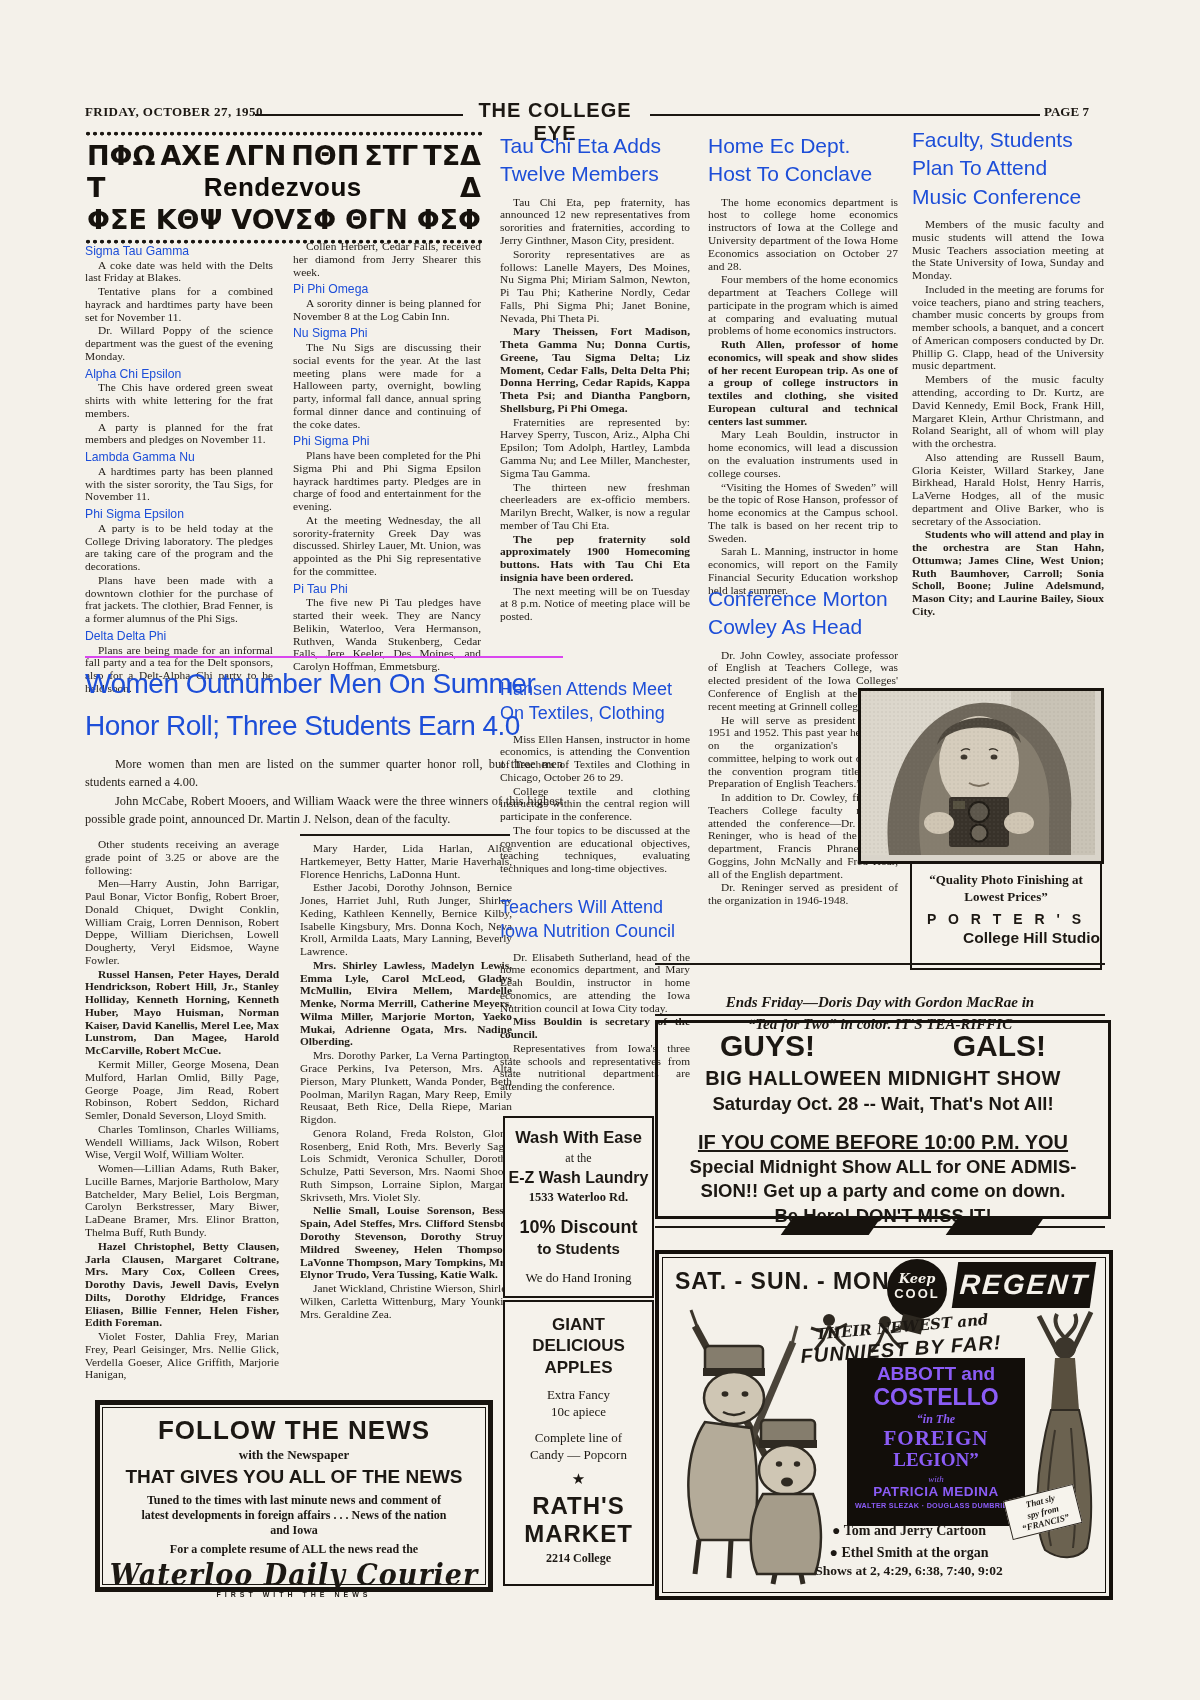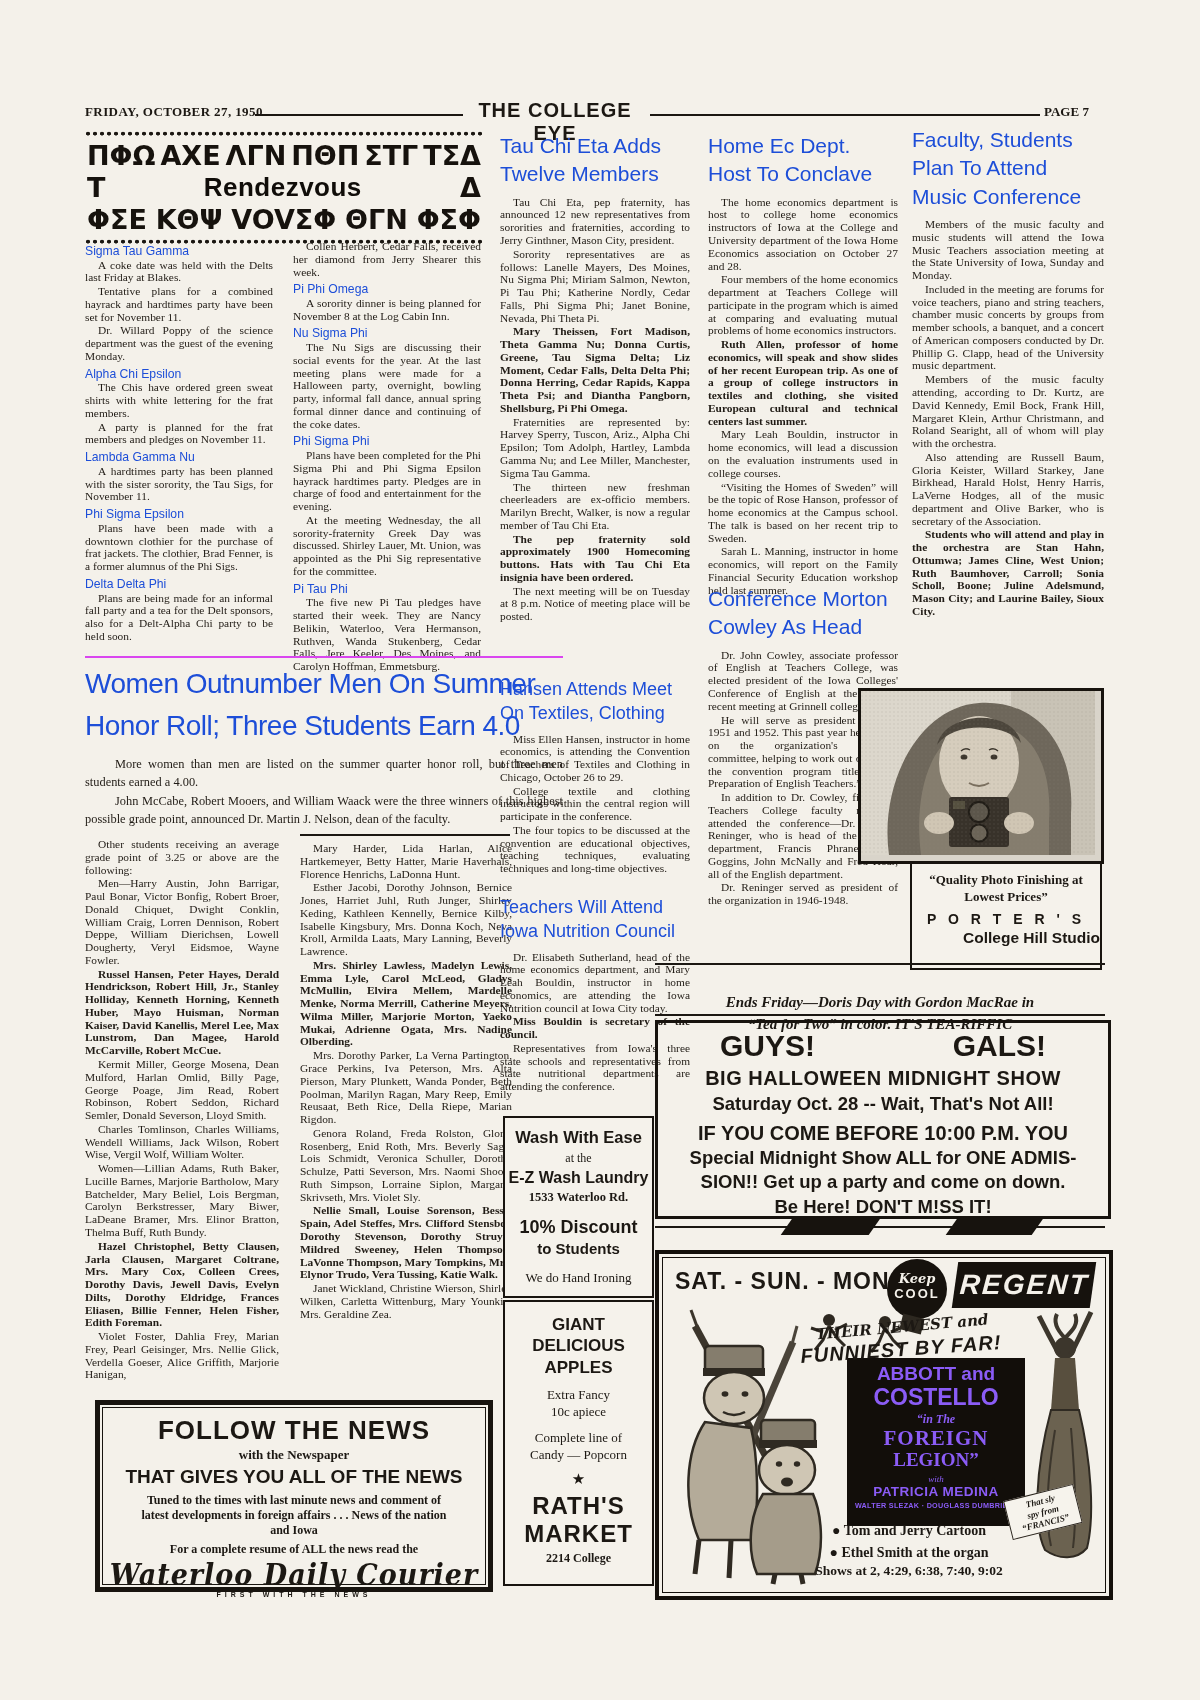--- a/index.html
+++ b/index.html
@@ -59,21 +59,21 @@
   .porter-box{text-align:center;padding-top:8px;}
   .pcap{font:bold 13px/1.3 "Liberation Serif",serif;}
   .pname{font:bold 14px "Liberation Sans",sans-serif;letter-spacing:4px;margin-top:5px;}
   .psub{font:bold 15.5px "Liberation Sans",sans-serif;margin-top:2px;text-align:right;}
   .doris{font:bold 15px/1.45 "Liberation Serif",serif;text-align:center;}
   
   .guys-box{border:3px solid #17130e;text-align:center;padding-top:6px;}
   .guys-row{display:flex;justify-content:space-between;padding:0 62px;font:900 30px "Liberation Sans",sans-serif;}
   .gl1{font:900 20px "Liberation Sans",sans-serif;letter-spacing:0.5px;margin-top:4px;}
   .gl2{font:900 18.5px "Liberation Sans",sans-serif;margin-top:3px;}
-  .gl3{font:900 20px "Liberation Sans",sans-serif;margin-top:7px;}
+  .gl3{font:900 20px "Liberation Sans",sans-serif;margin-top:16px;text-decoration:underline;}
   .gl4,.gl5,.gl6{font:900 18.5px "Liberation Sans",sans-serif;margin-top:2px;}
   .gl7{font:900 18.5px "Liberation Sans",sans-serif;margin-top:3px;}
   
   .regent-box{border:4px solid #14100b;box-shadow:inset 0 0 0 3px #f4f1ea, inset 0 0 0 4px #14100b;}
   .rdays{font:900 23px "Liberation Sans",sans-serif;letter-spacing:1px;}
   .keepcool{width:60px;height:60px;border-radius:50%;background:#16120d;color:#f4f1ea;text-align:center;}
   .kc1{font:italic bold 13px "DejaVu Serif",serif;padding-top:12px;}
   .kc2{font:900 13px "Liberation Sans",sans-serif;letter-spacing:2px;}
   .rlogo{background:#16120d;transform:skewX(-8deg);display:flex;align-items:center;justify-content:center;}
   .rlogo span{font:900 italic 28px "Liberation Sans",sans-serif;color:#f4f1ea;letter-spacing:2px;transform:skewX(4deg);}
@@ -135,20 +135,21 @@
       <div class="nh h-run">Sigma Tau Gamma</div>
       <p class="bp">A coke date was held with the Delts last Friday at Blakes.</p>
       <p class="bp">Tentative plans for a combined hayrack and hardtimes party have been set for November 11.</p>
       <p class="bp">Dr. Willard Poppy of the science department was the guest of the evening Monday.</p>
       <div class="nh h-run">Alpha Chi Epsilon</div>
       <p class="bp">The Chis have ordered green sweat shirts with white lettering for the frat members.</p>
       <p class="bp">A party is planned for the frat members and pledges on November 11.</p>
       <div class="nh h-run">Lambda Gamma Nu</div>
       <p class="bp">A hardtimes party has been planned with the sister sorority, the Tau Sigs, for November 11.</p>
       <div class="nh h-run">Phi Sigma Epsilon</div>
+      <p class="bp">A party is to be held today at the College Driving laboratory. The pledges are taking care of the program and the decorations.</p>
       <p class="bp">Plans have been made with a downtown clothier for the purchase of frat jackets. The clothier, Brad Fenner, is a former alumnus of the Phi Sigs.</p>
       <div class="nh h-run">Delta Delta Phi</div>
       <p class="bp">Plans are being made for an informal fall party and a tea for the Delt sponsors, also for a Delt-Alpha Chi party to be held soon.</p>
     </div>
   <div class="abs art" style="left:293px;top:240px;width:188px;">
       <p class="bp">Collen Herbert, Cedar Falls, received her diamond from Jerry Shearer this week.</p>
       <div class="nh h-run">Pi Phi Omega</div>
       <p class="bp">A sorority dinner is being planned for November 8 at the Log Cabin Inn.</p>
       <div class="nh h-run">Nu Sigma Phi</div>
       <p class="bp">The Nu Sigs are discussing their social events for the year. At the last meeting plans were made for a Halloween party, overnight, bowling party, informal fall dance, annual spring formal dinner dance and continuing of the coke dates.</p>

